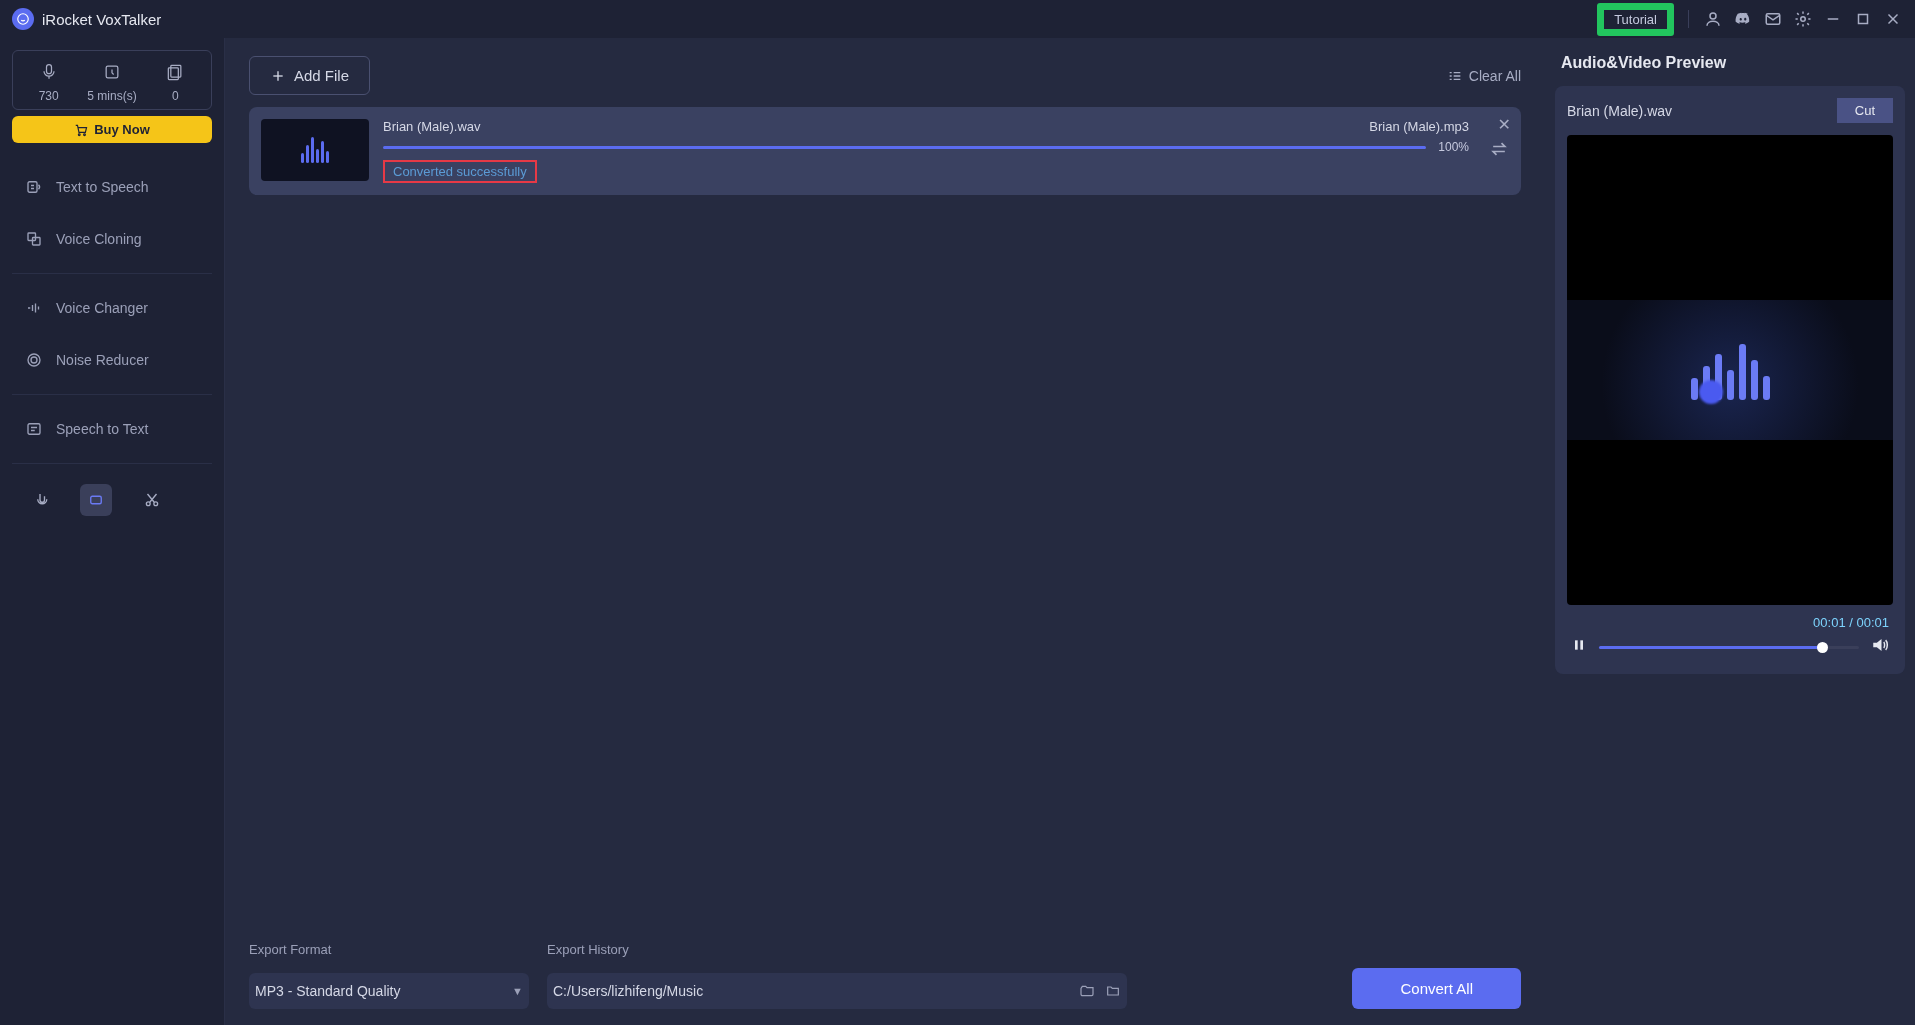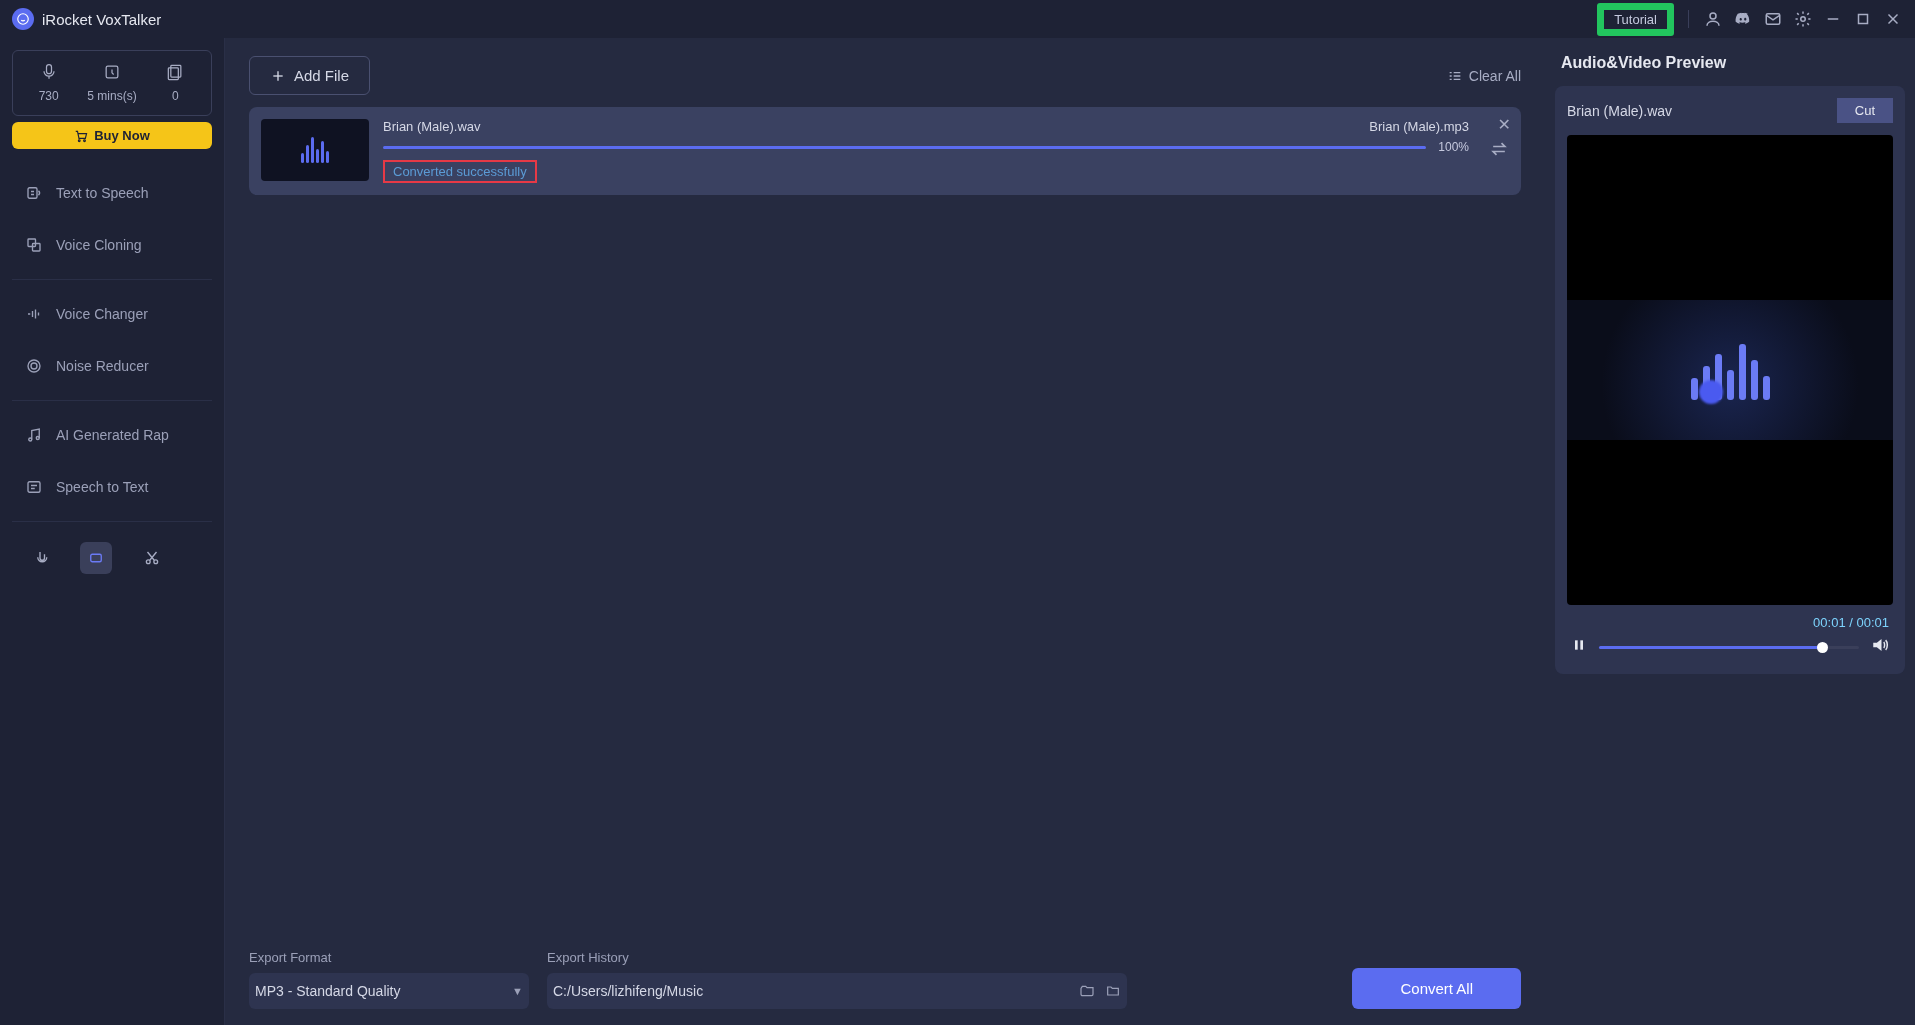--- a/index.html
+++ b/index.html
@@ -13,21 +13,21 @@
 .titlebar-right { display: flex; align-items: center; gap: 10px; }
 .tutorial-btn { border: 7px solid #22c55e; color: #c5c9de; padding: 2px 10px; font-size: 13px; border-radius: 3px; cursor: pointer; }
 .title-divider { width: 1px; height: 18px; background: #3a3f5a; margin: 0 4px; }
 .title-icon { color: #a8adc4; cursor: pointer; display: flex; align-items: center; justify-content: center; width: 20px; height: 20px; }
 .title-icon svg { width: 18px; height: 18px; }
 
 .body-row { display: flex; height: calc(100% - 38px); }
 
 
 .sidebar { width: 225px; background: #1e2235; border-right: 1px solid #2a2f47; display: flex; flex-direction: column; padding: 12px 8px; }
-.stats-box { border: 1px solid #3a3f5a; border-radius: 6px; display: flex; padding: 10px 4px 12px; margin: 0 4px 6px; }
+.stats-box { border: 1px solid #3a3f5a; border-radius: 6px; display: flex; padding: 10px 4px 6px; margin: 0 4px 6px; }
 .stat { flex: 1; text-align: center; }
 .stat-icon { color: #a8adc4; margin-bottom: 6px; display:flex; justify-content:center; height:22px; align-items:center;}
 .stat-label { font-size: 12px; color: #a8adc4; }
 .buy-btn { background: #f5c518; color: #1e2235; border-radius: 6px; padding: 6px; text-align: center; font-size: 13px; font-weight: 600; margin: 0 4px 18px; cursor: pointer; display:flex; align-items:center; justify-content:center; gap:6px;}
 .nav-item { display: flex; align-items: center; gap: 12px; padding: 16px 16px; color: #9ba0b8; font-size: 14px; cursor: pointer; border-radius: 6px; }
 .nav-icon { width: 20px; height: 20px; display:flex; align-items:center; justify-content:center; }
 .nav-divider { height: 1px; background: #2a2f47; margin: 8px 4px; }
 .bottom-icons { display: flex; gap: 24px; padding: 12px 16px; }
 .bottom-icon { width: 32px; height: 32px; display: flex; align-items: center; justify-content: center; border-radius: 6px; cursor: pointer; color:#a8adc4;}
 .bottom-icon.active { background: #3a3f5a; color: #6b7bf5; }
@@ -47,21 +47,21 @@
 .file-names { display: flex; justify-content: space-between; font-size: 13px; color: #d5d8e6; padding-right: 40px;}
 .progress-row { display: flex; align-items: center; gap: 12px; padding-right: 40px;}
 .progress-bar { flex: 1; height: 3px; background: #2a2f47; border-radius: 2px; overflow: hidden; }
 .progress-fill { height: 100%; background: #5b6cf0; width: 100%; }
 .progress-pct { font-size: 12px; color: #c5c9de; }
 .status-badge { border: 2px solid #e63946; color: #5b9bd5; font-size: 13px; padding: 2px 8px; display: inline-block; width: fit-content; }
 .row-close { position: absolute; right: 10px; top: 8px; color: #a8adc4; cursor: pointer; font-size: 16px; }
 .swap-icon { position: absolute; right: 12px; top: 50%; transform: translateY(-50%); color: #a8adc4; cursor:pointer;}
 
 .footer { padding: 16px 24px; display: flex; gap: 18px; align-items: flex-end; }
-.footer-col { display: flex; flex-direction: column; gap: 8px; }
+.footer-col { display: flex; flex-direction: column; gap: 16px; }
 .footer-label { font-size: 13px; color: #9ba0b8; }
 .select-box { background: #2e3450; border-radius: 6px; padding: 10px 6px; color: #d5d8e6; font-size: 14px; display: flex; align-items: center; justify-content: space-between; gap: 12px; min-width: 280px; cursor: pointer; }
 .history-box { min-width: 580px; }
 .convert-btn { background: #5b6cf0; color: #fff; border-radius: 6px; padding: 12px 48px; font-size: 15px; cursor: pointer; margin-left:auto;}
 
 
 .preview { width: 370px; background: #252a40; padding: 16px 10px; display: flex; flex-direction: column; }
 .preview-title { color: #e6e8f0; font-size: 16px; font-weight: 600; margin-bottom: 14px; padding-left:6px;}
 .preview-box { background: #2e3450; border-radius: 8px; padding: 12px; display:flex; flex-direction:column;}
 .preview-head { display: flex; justify-content: space-between; align-items: center; margin-bottom: 12px; }
@@ -214,30 +214,20 @@
             <circle cx="12" cy="12" r="4"></circle>
             <circle cx="12" cy="12" r="8"></circle>
           </svg>
         </span>
       <span>Noise Reducer</span>
     </div>
     <div class="nav-divider"></div>
     <div class="nav-item">
       <span class="nav-icon">
           <svg width="18" height="18" viewBox="0 0 24 24" fill="none" stroke="currentColor" stroke-width="1.8">
-            <path d="M9 18V6l10-2v12"></path>
-            <circle cx="7" cy="18" r="2"></circle>
-            <circle cx="17" cy="16" r="2"></circle>
-          </svg>
-        </span>
-      <span>AI Generated Rap</span>
-    </div>
-    <div class="nav-item">
-      <span class="nav-icon">
-          <svg width="18" height="18" viewBox="0 0 24 24" fill="none" stroke="currentColor" stroke-width="1.8">
             <rect x="4" y="5" width="16" height="14" rx="2"></rect>
             <path d="M8 10h8M8 14h5"></path>
           </svg>
         </span>
       <span>Speech to Text</span>
     </div>
     <div class="nav-divider"></div>
     <div class="bottom-icons">
       <div class="bottom-icon">
           <svg width="18" height="18" viewBox="0 0 24 24" fill="none" stroke="currentColor" stroke-width="1.8">

